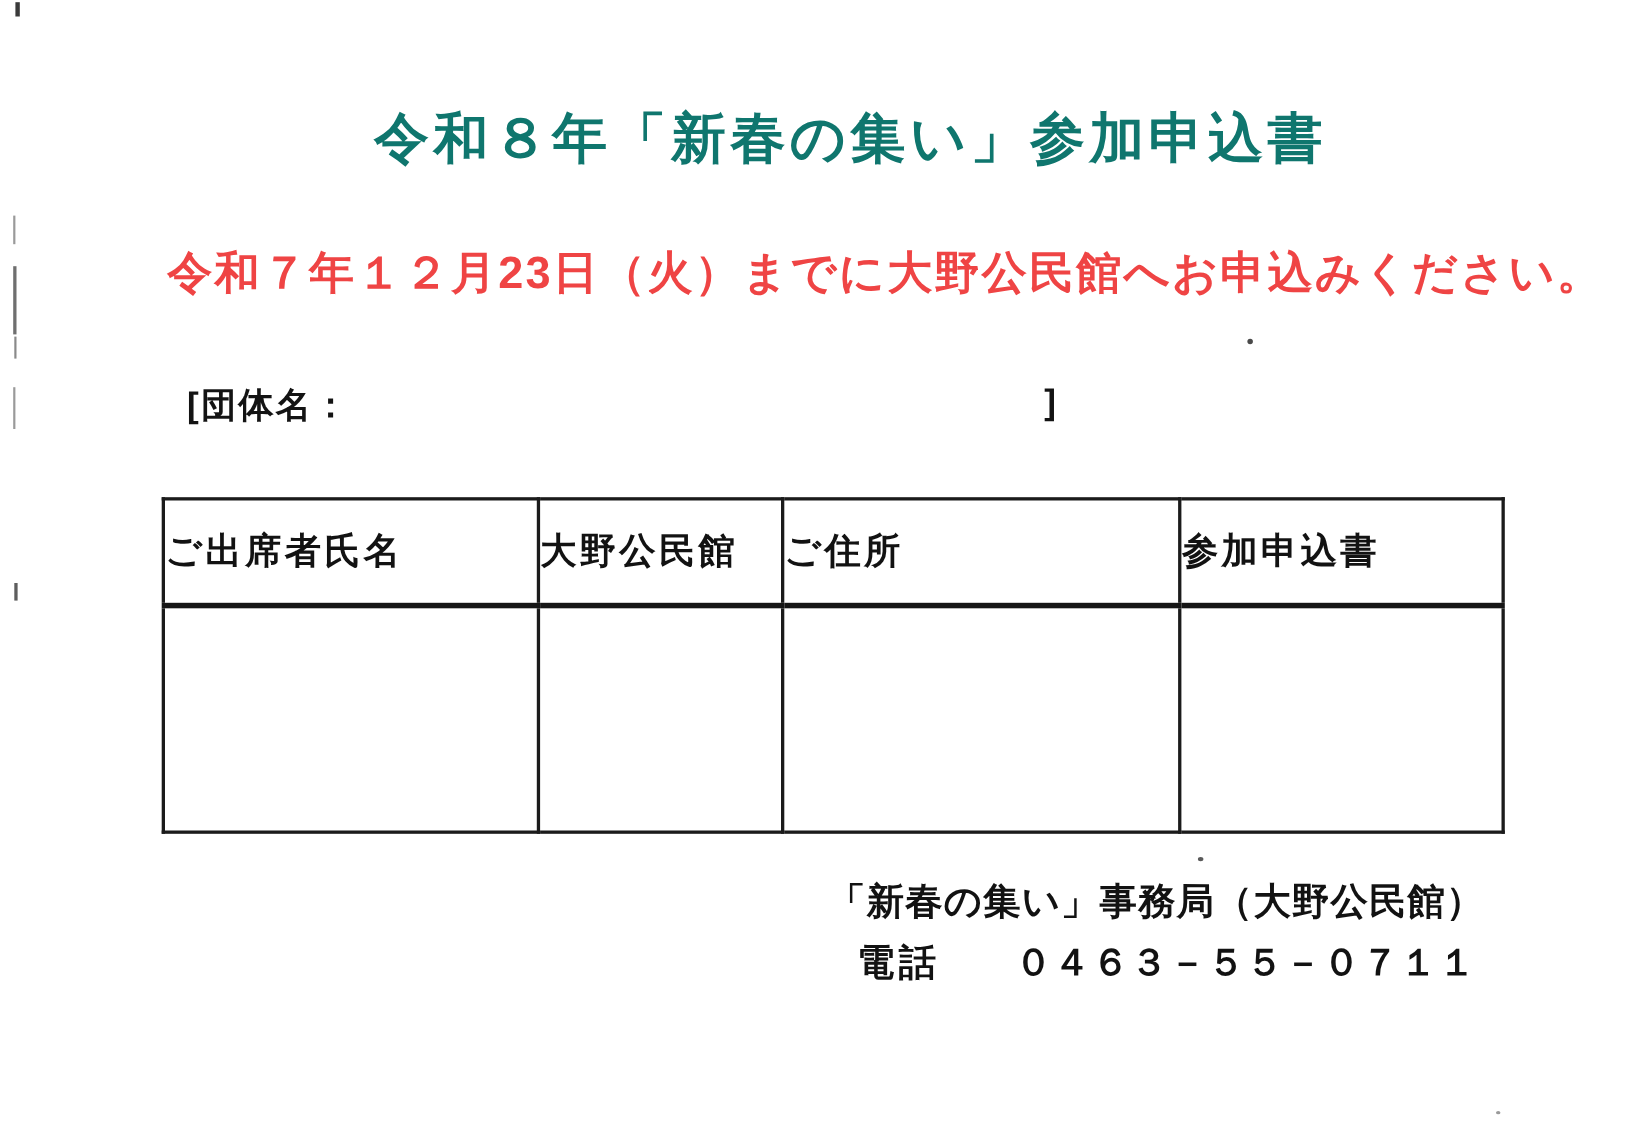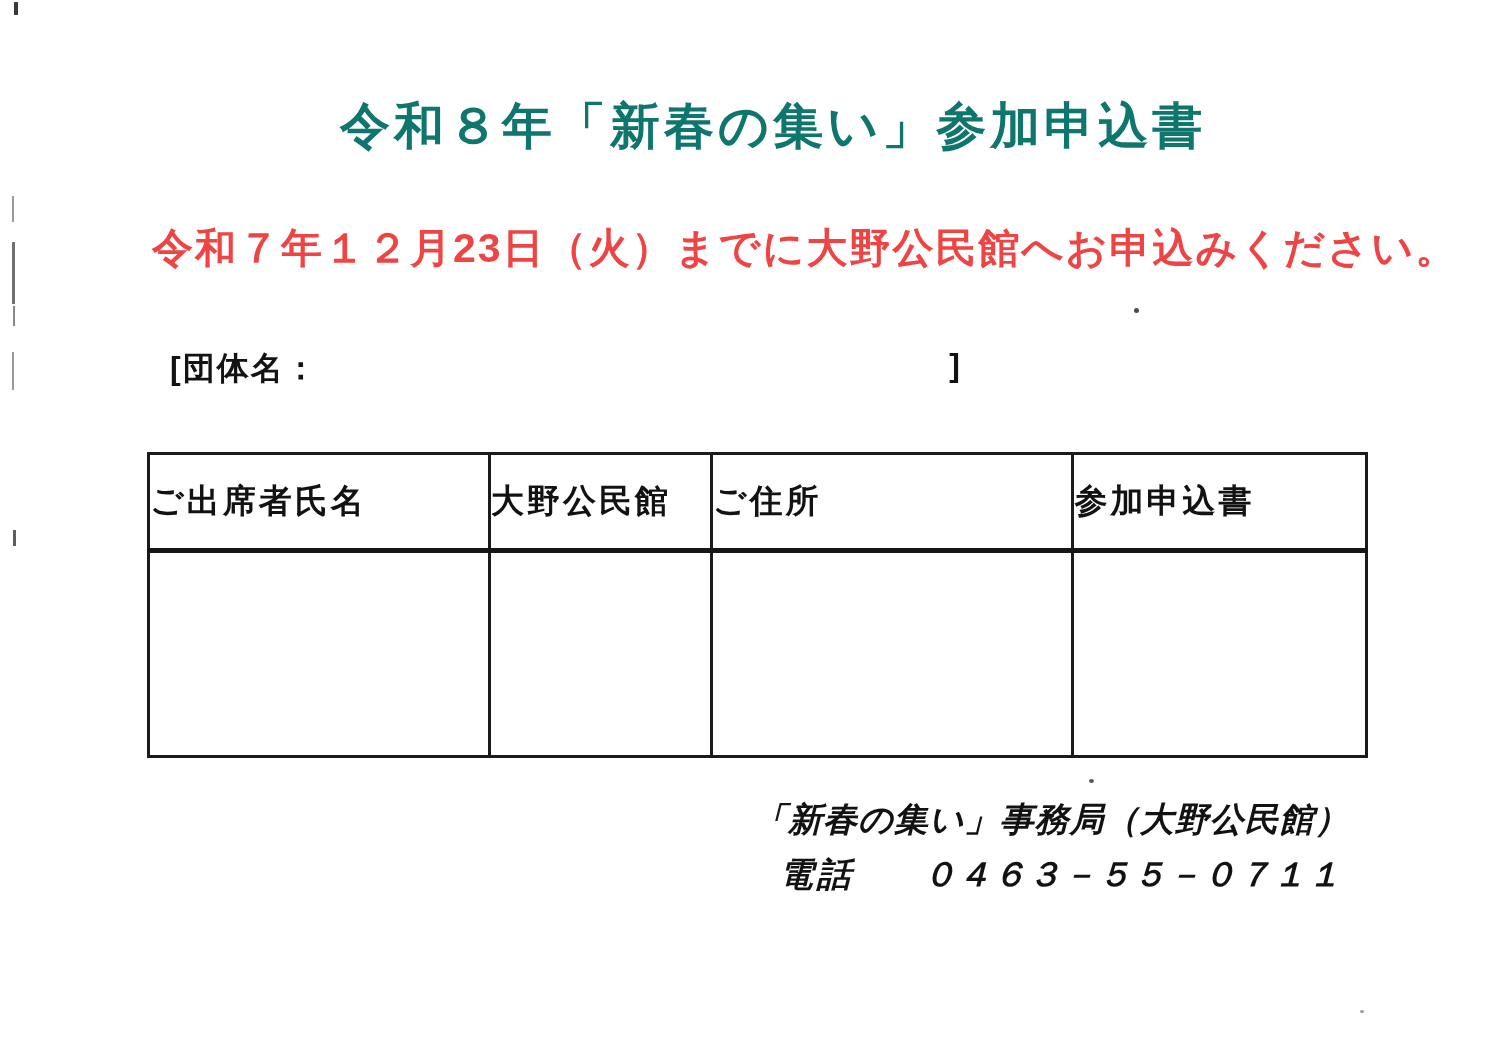--- a/index.html
+++ b/index.html
@@ -80,21 +80,20 @@
   table.form-table tbody td {
     height: 202px;
     background: #ffffff;
   }
   .footer-block {
     position: absolute;
     left: 753px;
     top: 797px;
     width: 585px;
     color: #121212;
-    font-style: italic;
   }
   .footer-office {
     font-size: 34px;
     font-weight: 600;
     letter-spacing: 1px;
     white-space: nowrap;
   }
   .footer-phone-line {
     margin-top: 9px;
     font-size: 34px;

